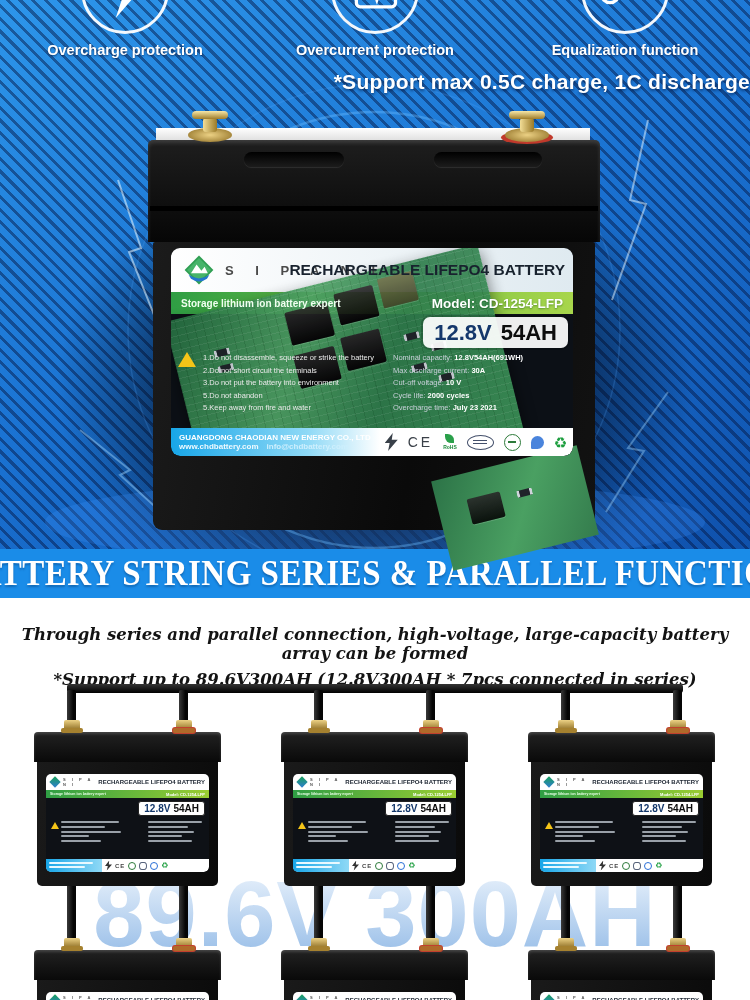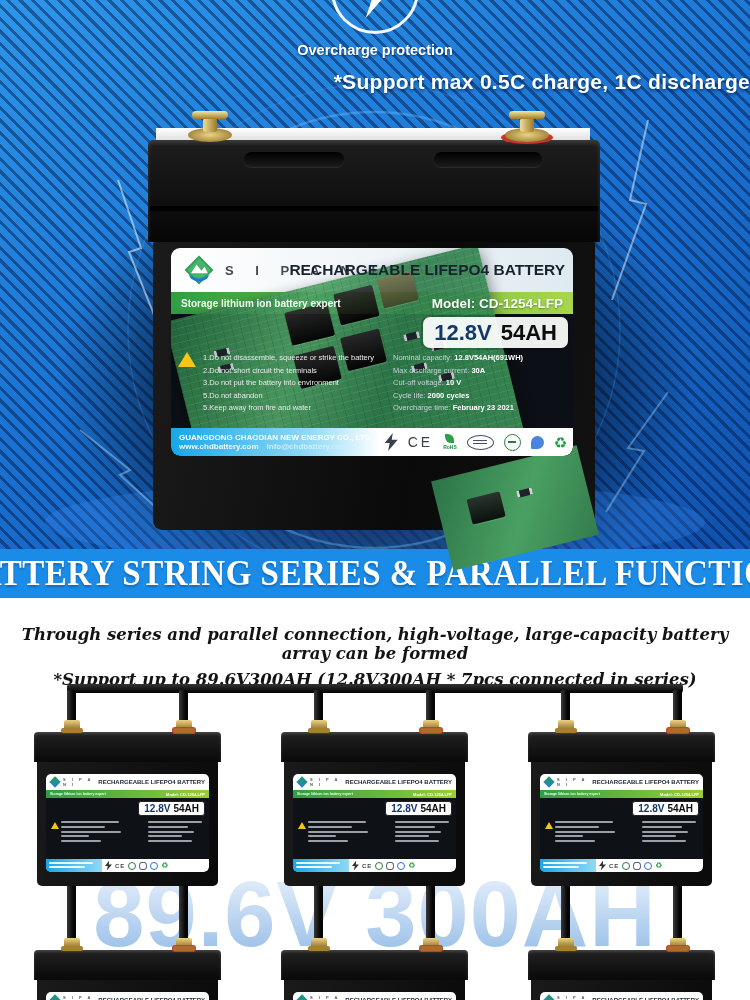--- a/index.html
+++ b/index.html
@@ -206,20 +206,41 @@
 
   <div class="features">
     <div class="feat">
       <div class="feat-circle">
         <svg width="88" height="88" viewBox="0 0 88 88">
           <polygon points="50,16 28,50 42,50 34,74 62,42 48,42 58,16" fill="#fff"></polygon>
         </svg>
       </div>
       <div class="feat-label">Overcharge protection</div>
     </div>
+    <div class="feat">
+      <div class="feat-circle">
+        <svg width="88" height="88" viewBox="0 0 88 88">
+          <rect x="30" y="24" width="8" height="6" fill="#fff"></rect>
+            <rect x="52" y="24" width="8" height="6" fill="#fff"></rect>
+          <rect x="24" y="30" width="42" height="32" rx="4" stroke="#fff" stroke-width="3.5" fill="none"></rect>
+          <polyline points="28,48 36,48 40,40 46,56 50,44 62,44" stroke="#fff" stroke-width="2.6" fill="none"></polyline>
+        </svg>
+      </div>
+      <div class="feat-label">Overcurrent protection</div>
+    </div>
+    <div class="feat">
+      <div class="feat-circle">
+        <svg width="88" height="88" viewBox="0 0 88 88">
+          <circle cx="28" cy="48" r="9.5" stroke="#fff" stroke-width="3.5" fill="none"></circle>
+          <circle cx="62" cy="40" r="9.5" stroke="#fff" stroke-width="3.5" fill="none"></circle>
+          <line x1="36" y1="45" x2="54" y2="42" stroke="#fff" stroke-width="4.5"></line>
+        </svg>
+      </div>
+      <div class="feat-label">Equalization function</div>
+    </div>
   </div>
 
   <div class="support-note">*Support max 0.5C charge, 1C discharge</div>
 
   <div class="hero-batt">
     <div class="term term-l">
       <div class="t-base"></div>
         <div class="t-stem"></div>
         <div class="t-wing"></div>
     </div>
@@ -286,21 +307,21 @@
           <div class="warn-line">2.Do not short circuit the terminals</div>
           <div class="warn-line">3.Do not put the battery into environment</div>
           <div class="warn-line">5.Do not abandon</div>
           <div class="warn-line">5.Keep away from fire and water</div>
         </div>
         <div class="specs">
           <div class="spec-line"><span>Nominal capacity:</span> <b>12.8V54AH(691WH)</b></div>
           <div class="spec-line"><span>Max discharge current:</span> <b>30A</b></div>
           <div class="spec-line"><span>Cut-off voltage:</span> <b>10 V</b></div>
           <div class="spec-line"><span>Cycle life:</span> <b>2000 cycles</b></div>
-          <div class="spec-line"><span>Overcharge time:</span> <b>February 23  2021</b></div>
+          <div class="spec-line"><span>Overcharge time:</span> <b>July 23  2021</b></div>
         </div>
       </div>
 
       <div class="lab-foot">
         <div class="foot-co">
           <div class="co1">GUANGDONG CHAODIAN NEW ENERGY CO., LTD</div>
           <div class="co2"><span>www.chdbattery.com</span><span class="em">info@chdbattery.com</span></div>
         </div>
         <div class="foot-icons">
           <span class="fi-bolt"></span>

